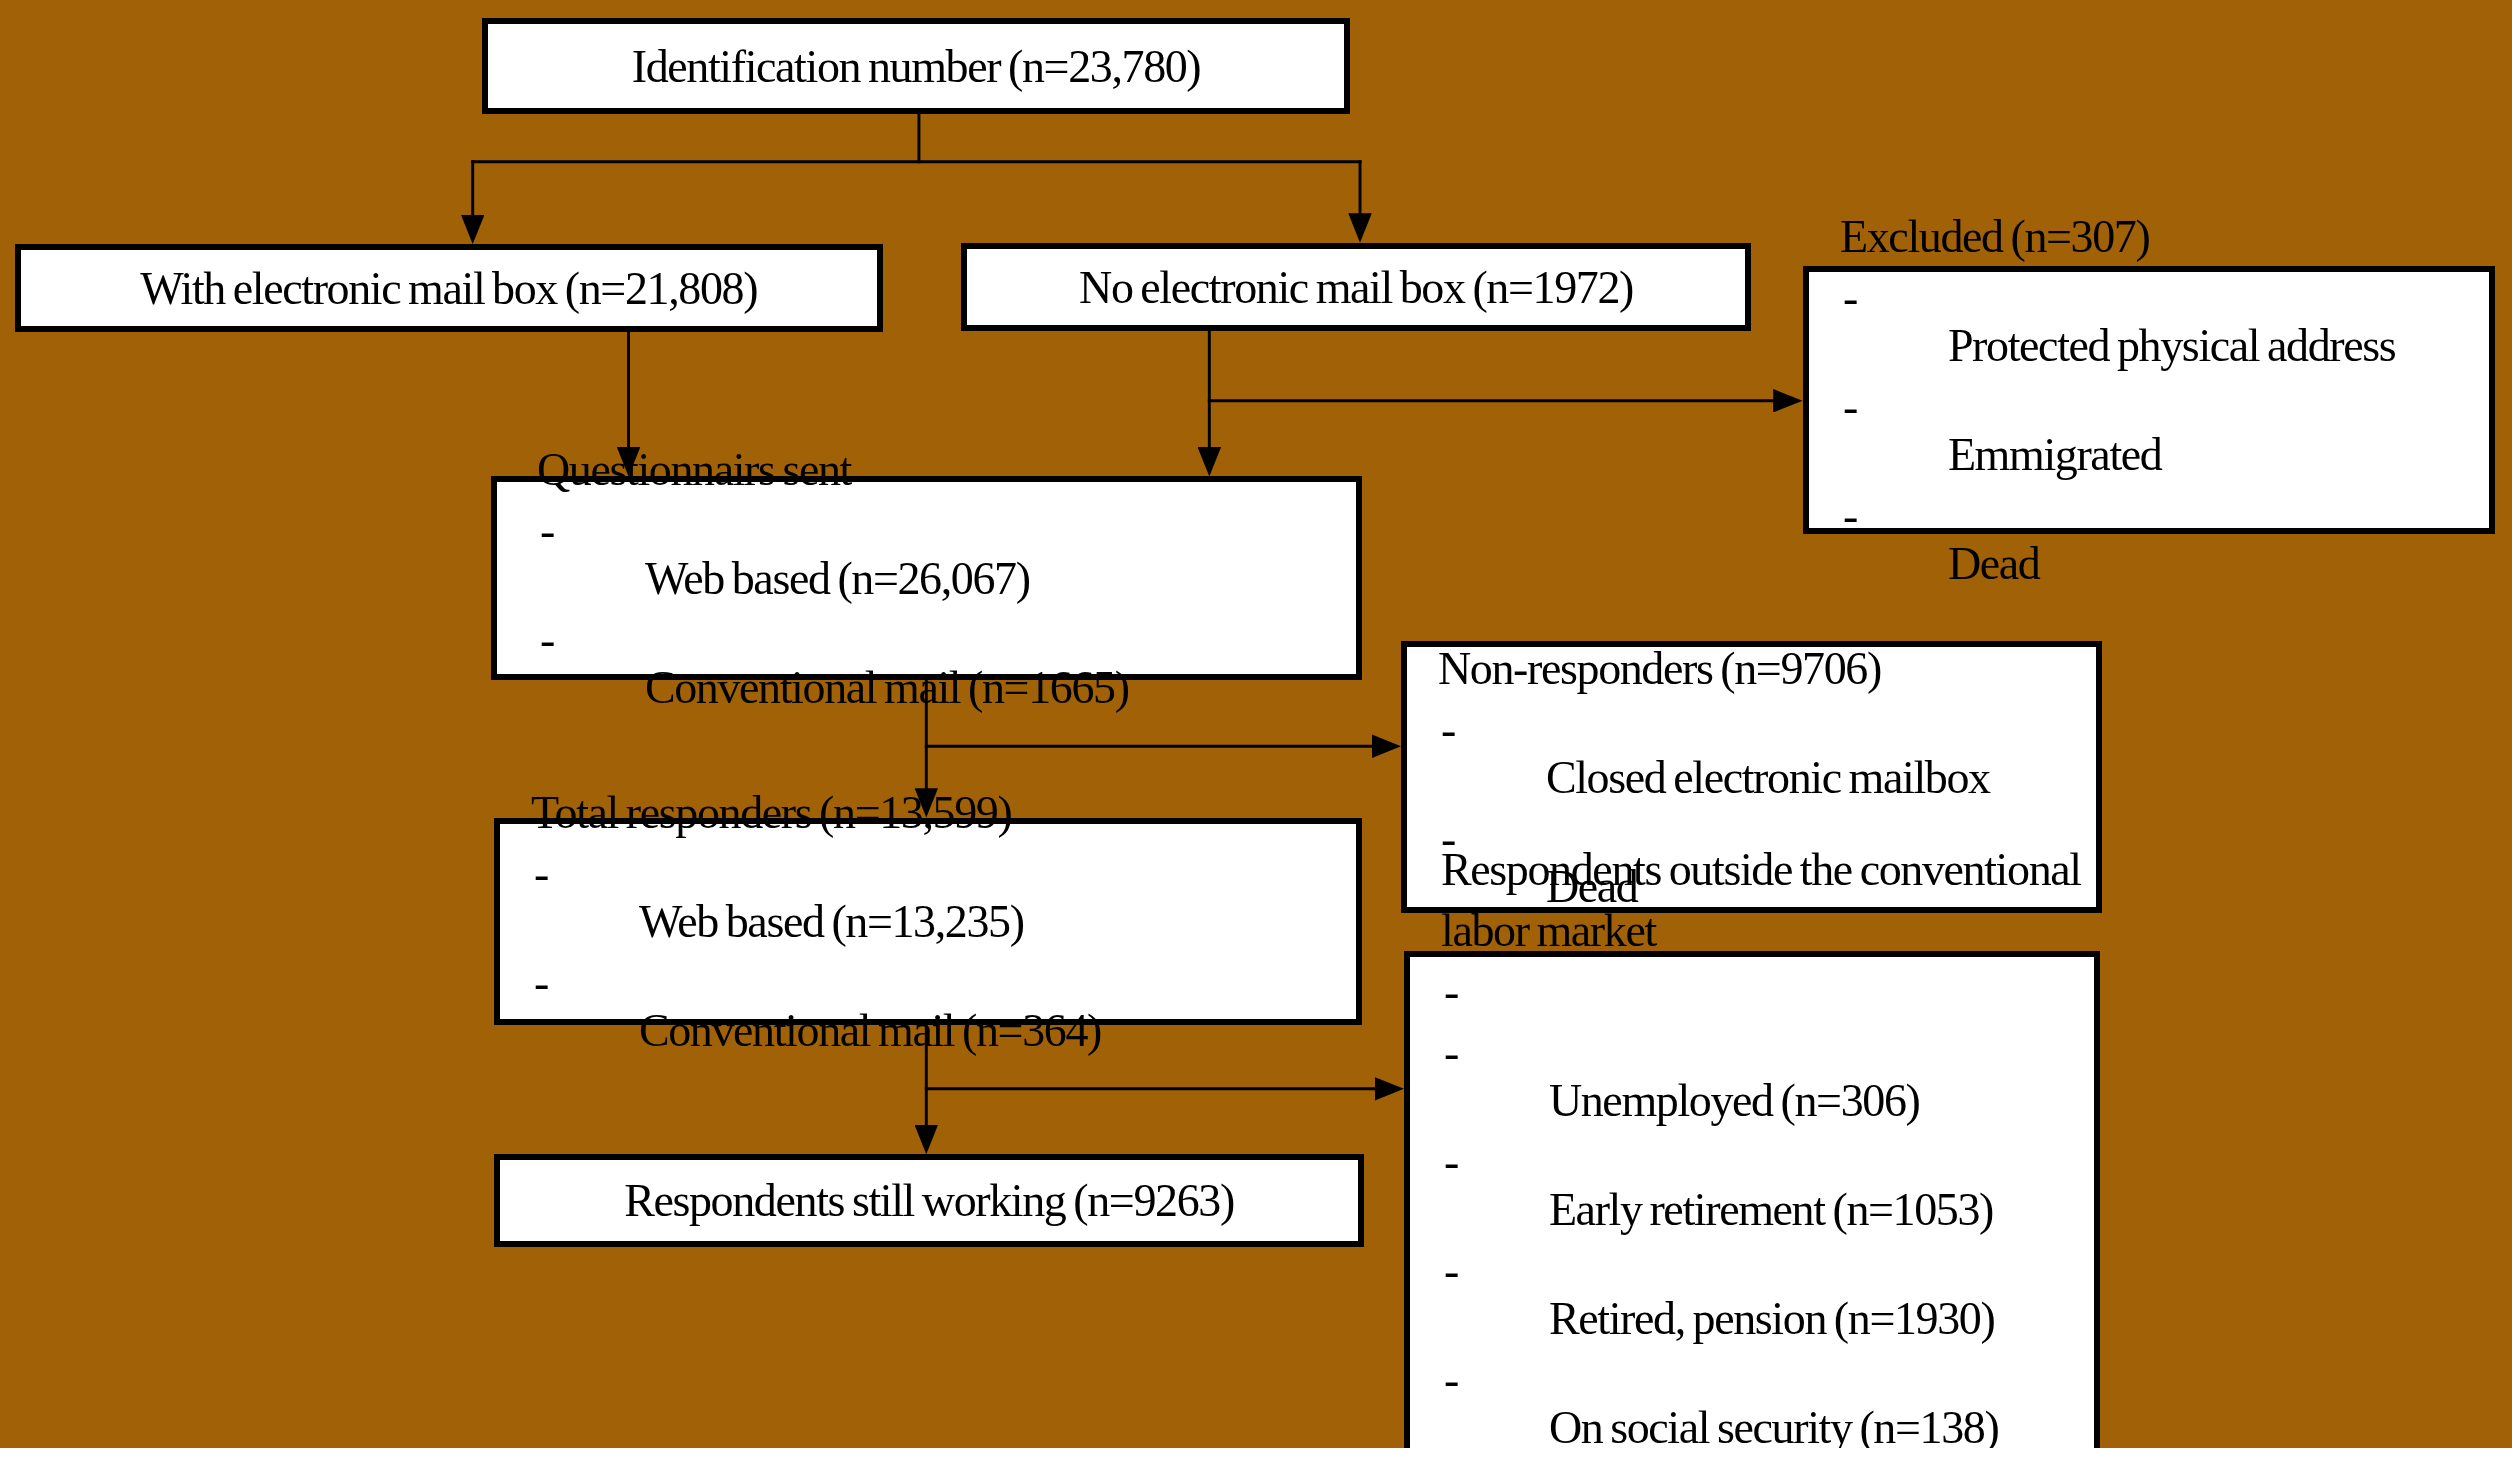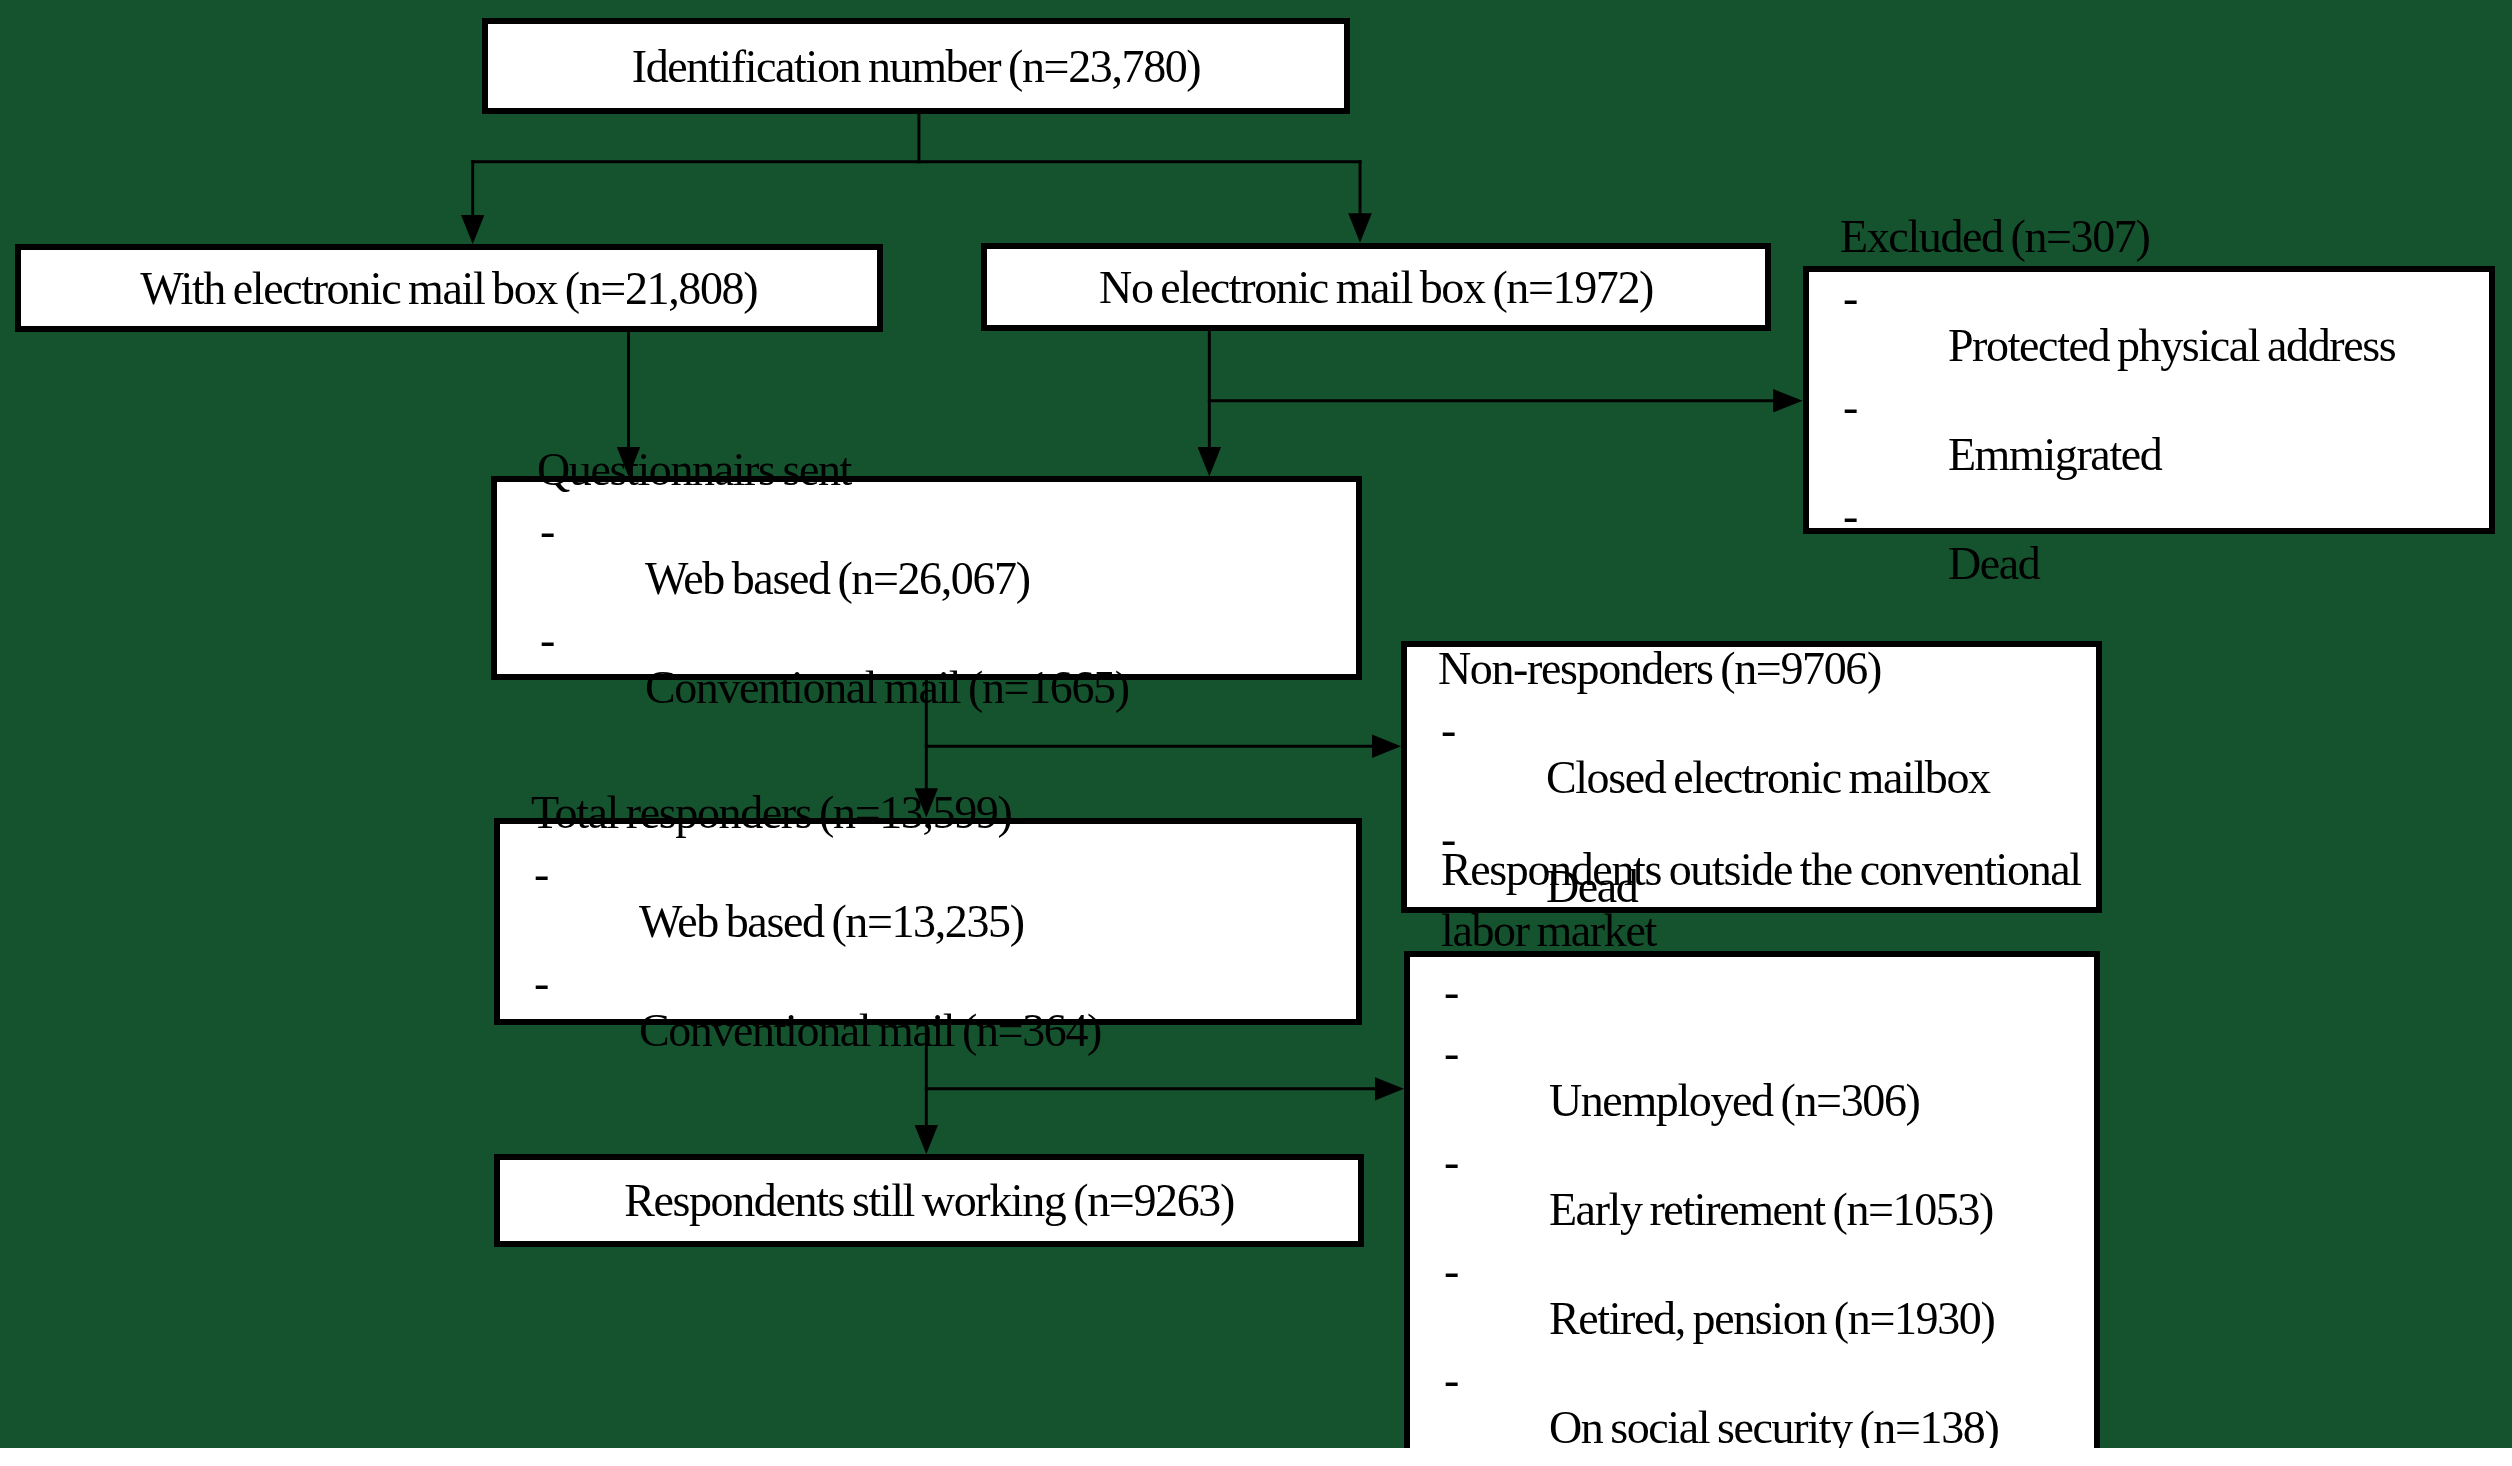--- a/index.html
+++ b/index.html
@@ -4,21 +4,21 @@
 <style>
   html, body {
     margin: 0;
     padding: 0;
     background: #ffffff;
   }
   #canvas {
     position: relative;
     width: 2512px;
     height: 1448px;
-    background: #14532d;
+    background: #a16207;
     font-family: "Liberation Serif", "DejaVu Serif", serif;
     color: #000000;
   }
   #connectors {
     position: absolute;
     left: 0; top: 0;
     width: 2512px;
     height: 1466px;
   }
   .box {
@@ -80,21 +80,21 @@
   </svg>
 
   <div class="box center" style="left:482px; top:18.4px; width:868px; height:96px;">
     <div class="title">Identification number (n=23,780)</div>
   </div>
 
   <div class="box center" style="left:14.7px; top:244px; width:868px; height:88px;">
     <div class="title">With electronic mail box (n=21,808)</div>
   </div>
 
-  <div class="box center" style="left:981px; top:243px; width:790px; height:88px;">
+  <div class="box center" style="left:961px; top:243px; width:790px; height:88px;">
     <div class="title">No electronic mail box (n=1972)</div>
   </div>
 
   <div class="box multi" style="left:1803px; top:266px; width:692px; height:268px;">
     <div class="title">Excluded (n=307)</div>
     <div class="li">
       <span class="dash">-</span>
       <span class="li-text">Protected physical address</span>
     </div>
     <div class="li">

